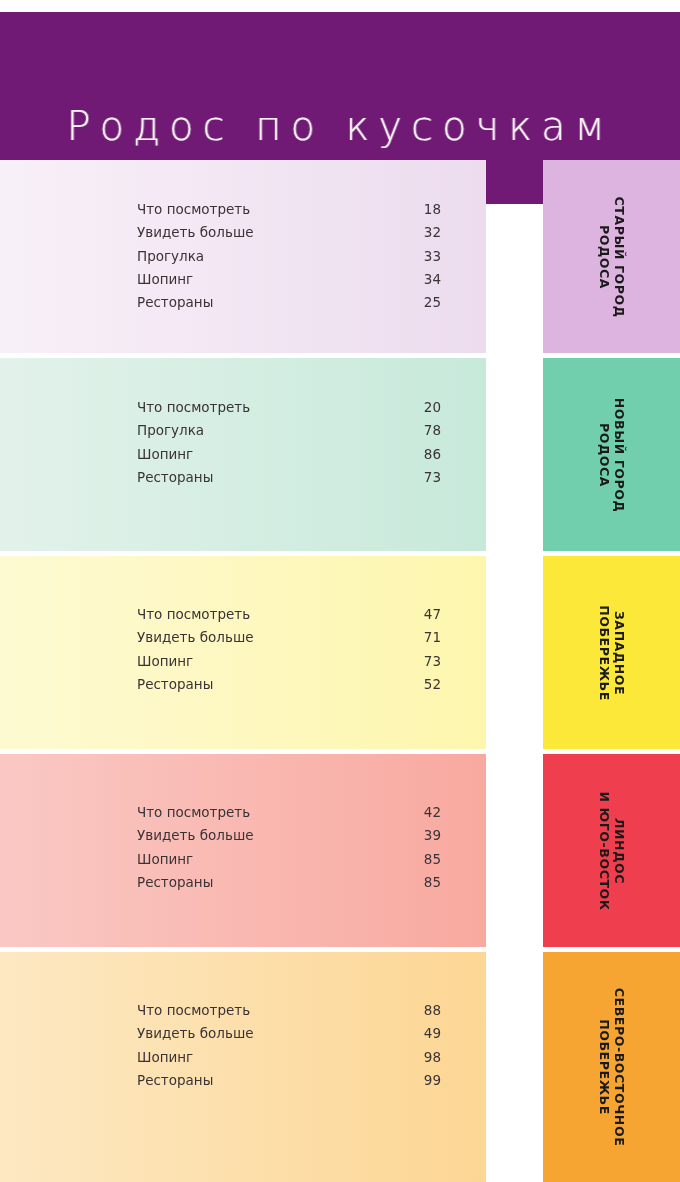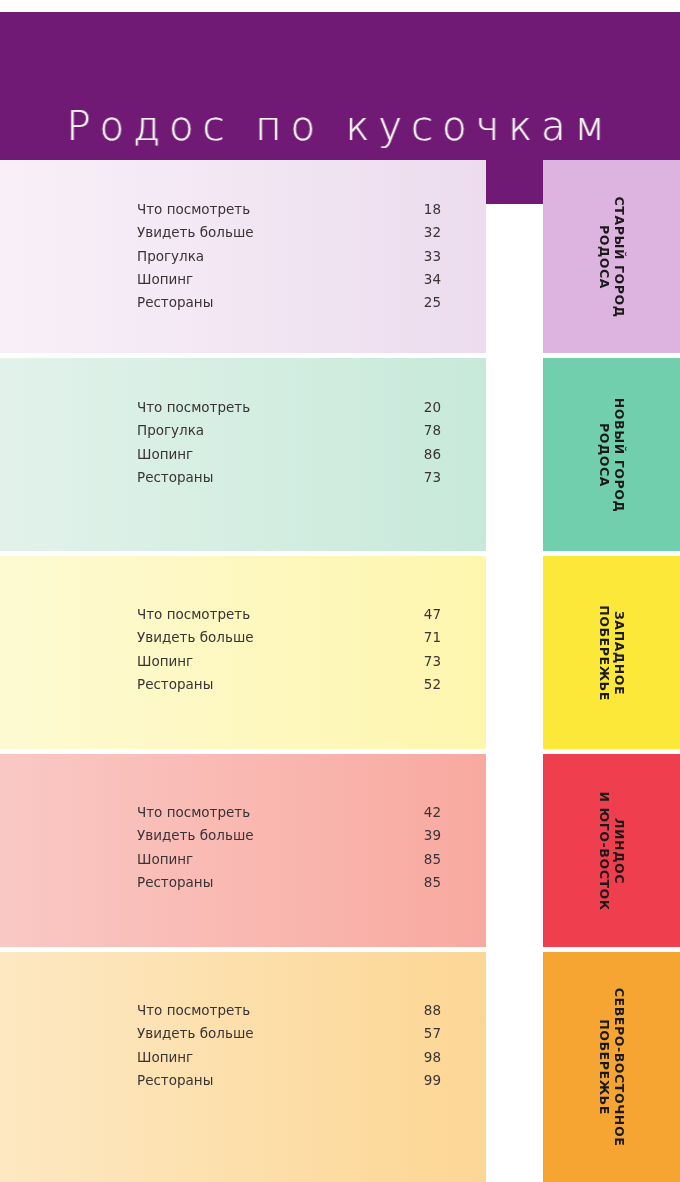--- a/index.html
+++ b/index.html
@@ -228,21 +228,21 @@
     </div>
     <div class="section" style="top: 792px; height: 230px;">
       <div class="section-body" style="background: linear-gradient(90deg, rgb(253, 232, 194) 0%, rgb(252, 214, 148) 100%);">
         <div class="rows" style="top: 47px;">
           <div class="row">
             <span class="row-label">Что посмотреть</span>
             <span class="row-page">88</span>
           </div>
           <div class="row">
             <span class="row-label">Увидеть больше</span>
-            <span class="row-page">57</span>
+            <span class="row-page">49</span>
           </div>
           <div class="row">
             <span class="row-label">Шопинг</span>
             <span class="row-page">98</span>
           </div>
           <div class="row">
             <span class="row-label">Рестораны</span>
             <span class="row-page">99</span>
           </div>
         </div>

